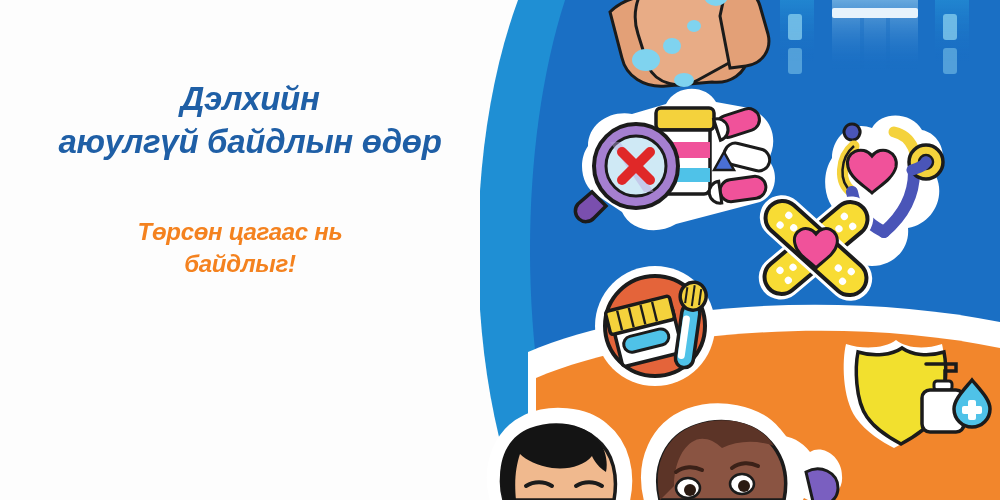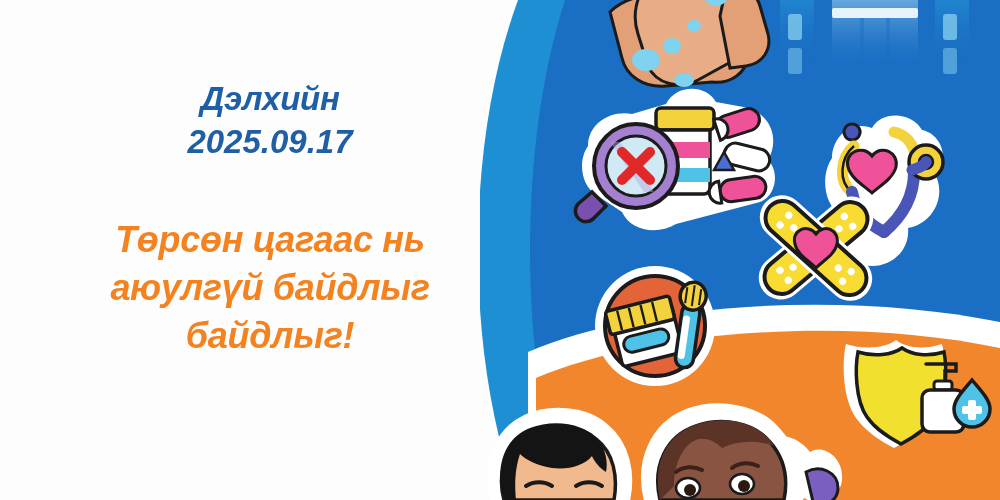--- a/index.html
+++ b/index.html
@@ -8,40 +8,40 @@
     background:#fdfdfd;
     font-family:"Liberation Sans","DejaVu Sans",sans-serif;
   }
   #poster{
     position:relative;width:1000px;height:500px;
     background:#fdfdfd;overflow:hidden;
   }
   
   .text-col{
     position:absolute;left:0;top:0;width:540px;height:500px;
-    display:flex;flex-direction:column;align-items:center;
+    display:flex;flex-direction:column;
     z-index:40;pointer-events:none;
   }
   .headline{
     margin-top:78px;
     width:500px;
     text-align:center;
     color:#1f5fa6;
     font-style:italic;font-weight:bold;
     font-size:33px;line-height:1.30;
     letter-spacing:-0.3px;
   }
   .headline .ln{display:block;}
   .headline .date{display:block;font-size:33px;letter-spacing:0px;}
   .subline{
     margin-top:52px;
     width:480px;text-align:center;
     color:#f4821f;
     font-style:italic;font-weight:bold;
-    font-size:36px;line-height:1.34;
+    font-size:24px;line-height:1.34;
     letter-spacing:-0.3px;
   }
   .subline .ln{display:block;}
 
   
   .art{
     position:absolute;right:0;top:0;width:520px;height:500px;
     z-index:10;
   }
   .art svg{display:block;}
@@ -251,24 +251,23 @@
         </g>
 
       </g>
     </svg>
   </div>
 
   <div class="text-col">
 
     <div class="headline">
       <span class="ln">Дэлхийн</span>
-      <span class="date">2025.09.17</span>
+      <span class="ln">аюулгүй байдлын өдөр</span>
     </div>
 
     <div class="subline">
       <span class="ln">Төрсөн цагаас нь</span>
-      <span class="ln">аюулгүй байдлыг</span>
       <span class="ln">байдлыг!</span>
     </div>
 
   </div>
 
 </div>
 
 </body></html>

